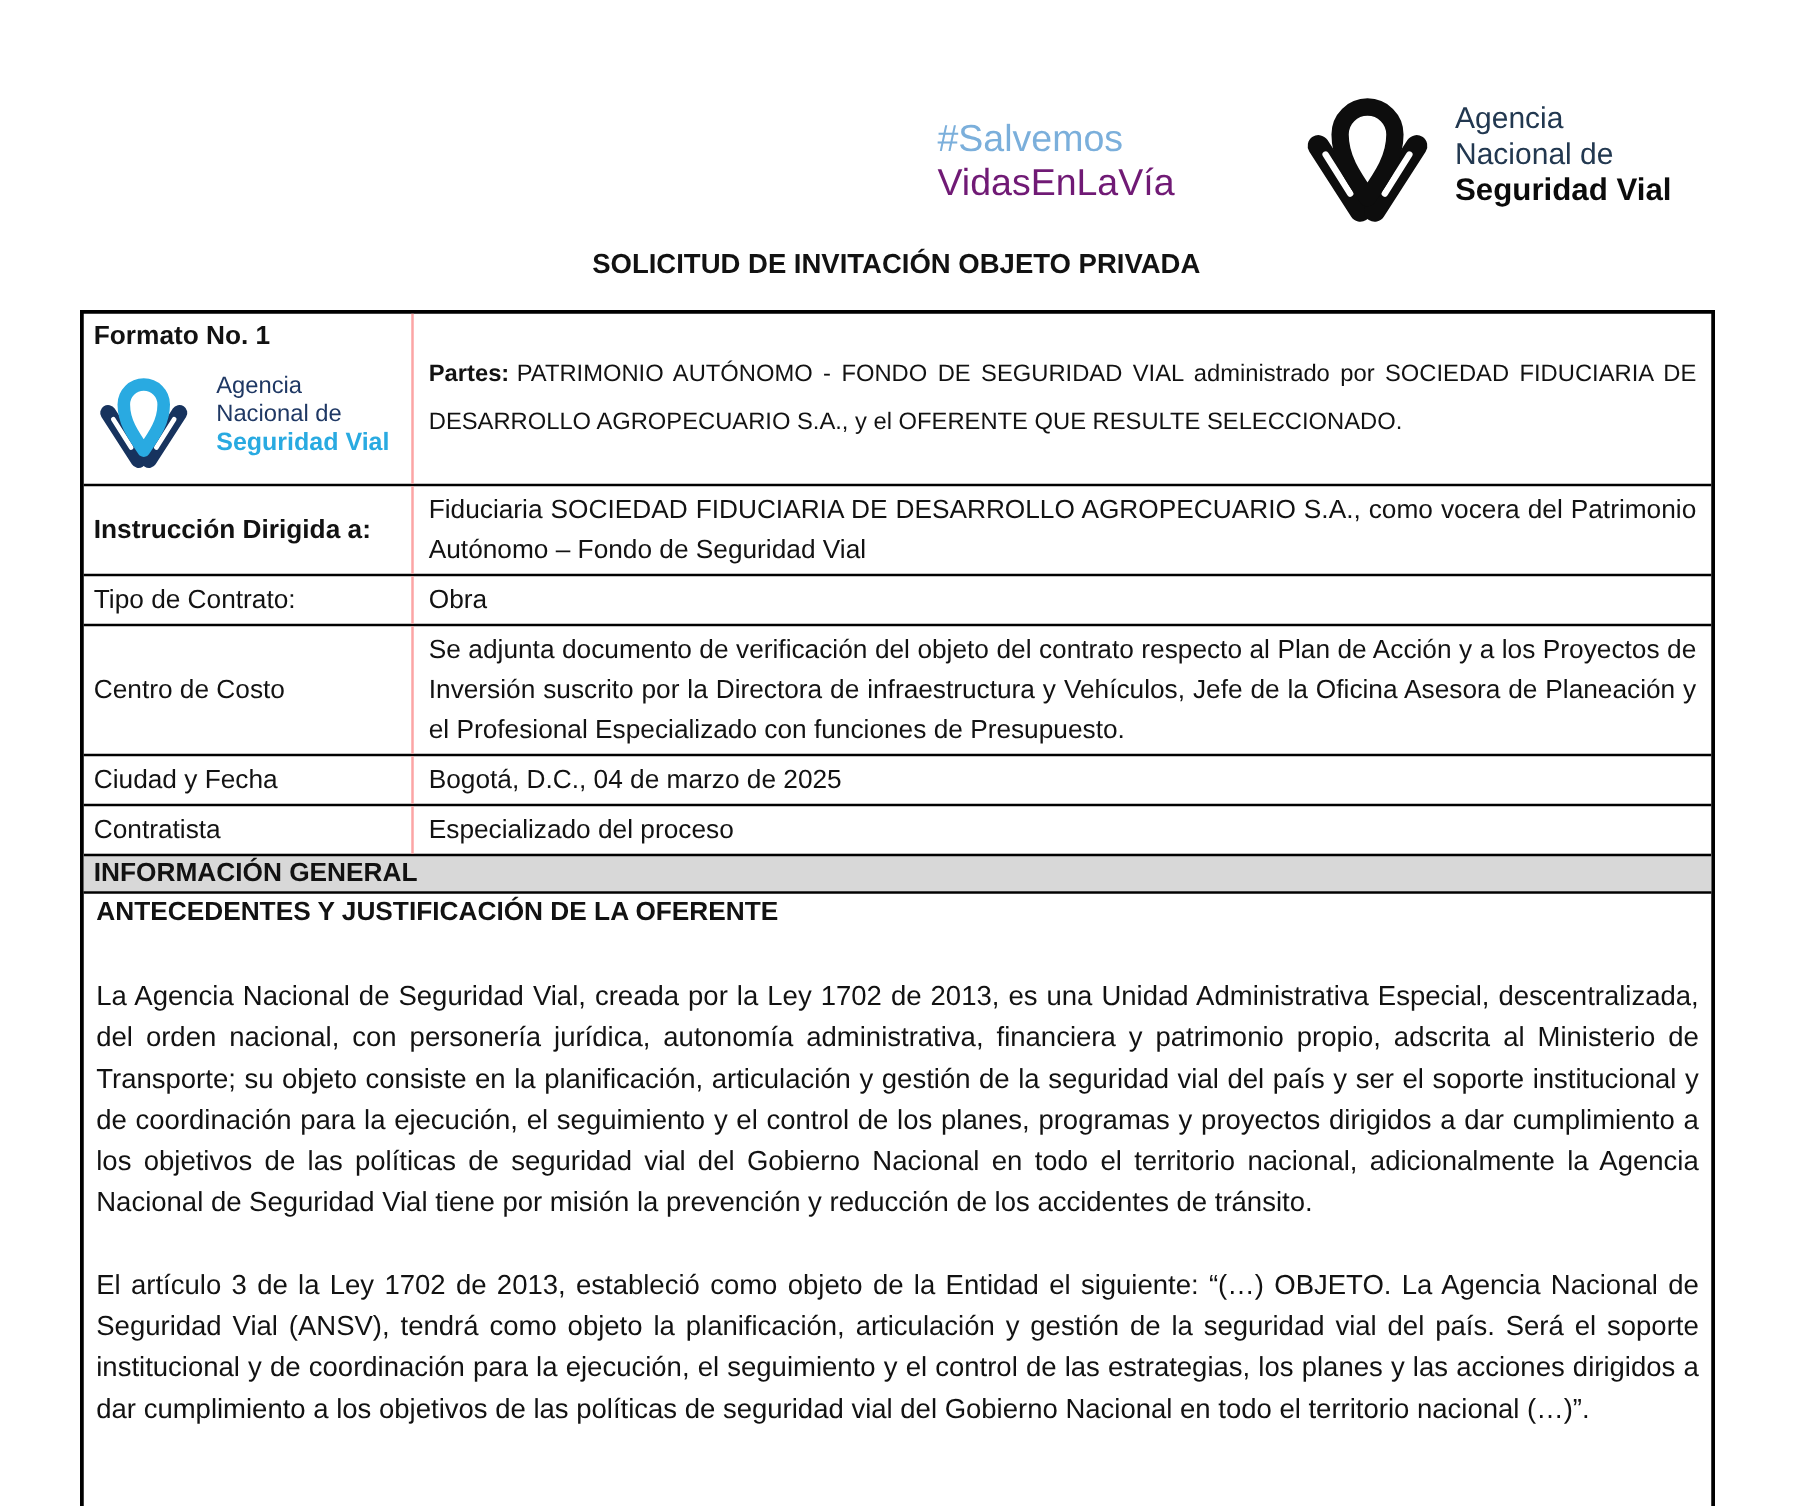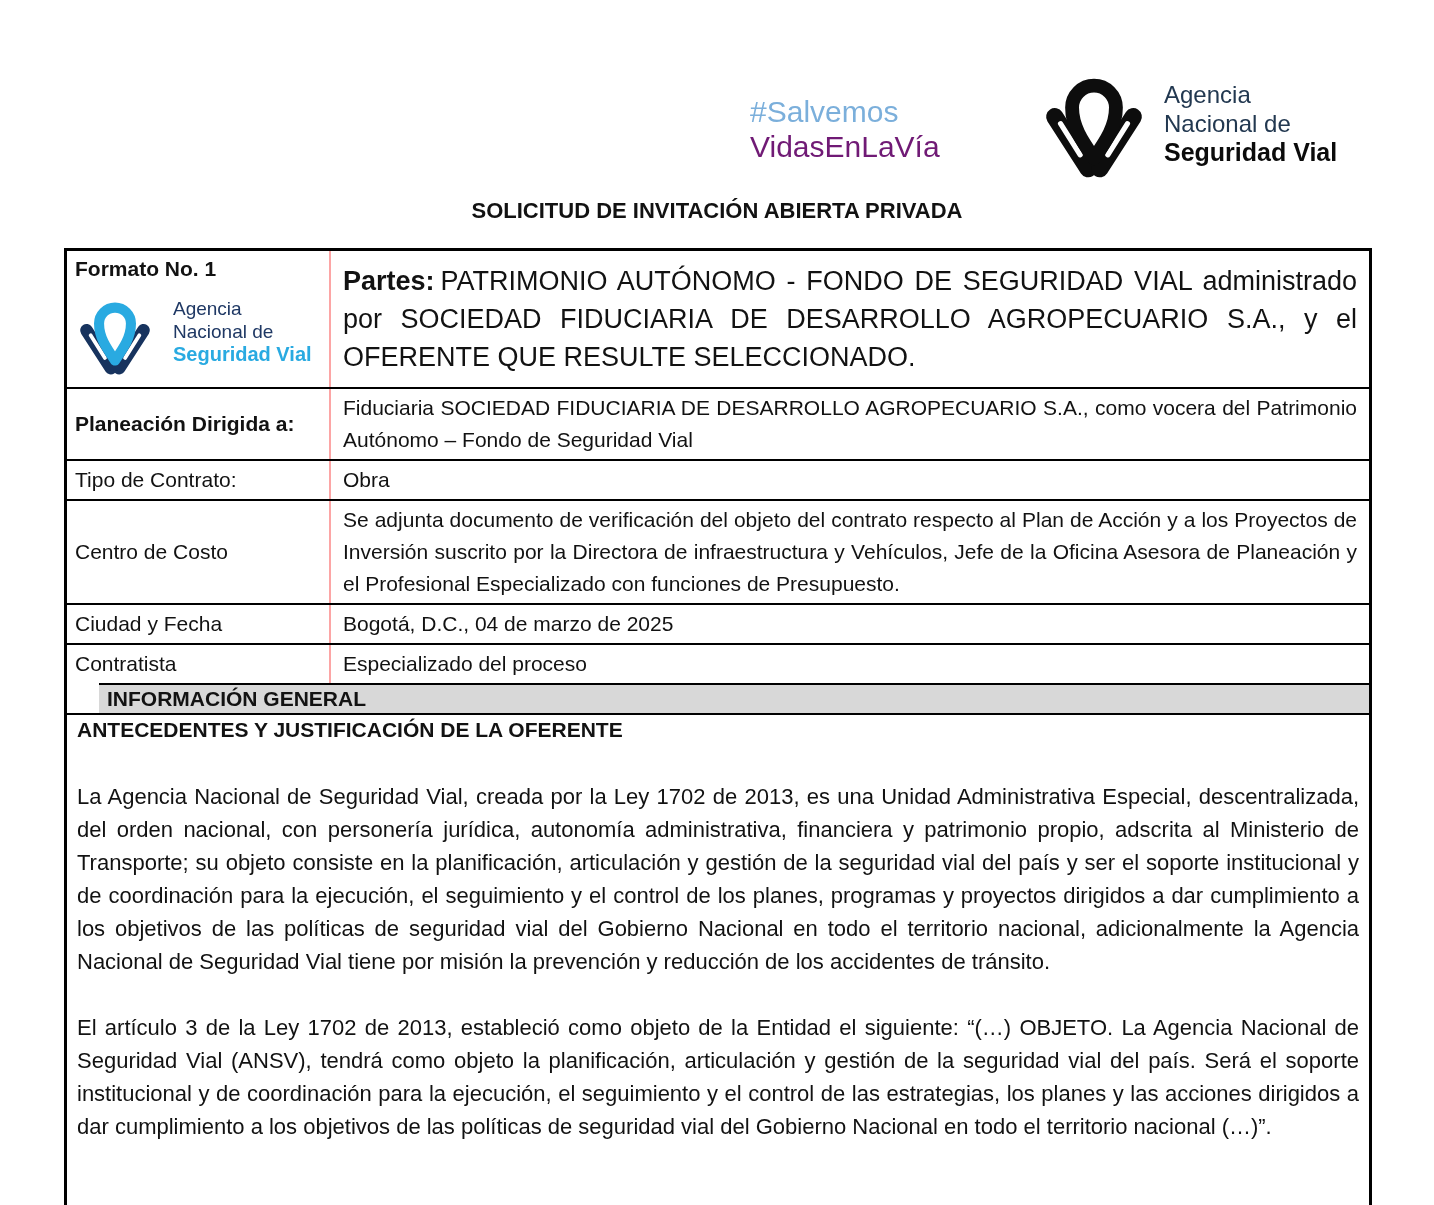--- a/index.html
+++ b/index.html
@@ -30,24 +30,24 @@
   .t-label.bold { font-weight:bold; }
   .t-value { flex:1; padding:3px 12px; font-size:21px; line-height:32px;
     text-align:justify; display:flex; align-items:center; }
   .t-value > span { width:100%; }
   
   .formato-cell { position:relative; padding:6px 8px; display:block !important; min-height:136px; }
   .formato-label { font-weight:bold; font-size:21px; }
   .logo-blue { position:absolute; left:6px; top:36px; width:84px; height:100px; }
   .logo-blue-text { position:absolute; left:106px; top:46px; font-size:19px; line-height:23px; color:#1f3864; }
   .logo-blue-text .l3 { font-weight:bold; color:#29aae1; font-size:20px; }
-  .partes-cell { padding:8px 12px; font-size:27px; line-height:38px; text-align:justify; }
+  .partes-cell { padding:8px 12px; font-size:19px; line-height:38px; text-align:justify; }
   .partes-cell b { padding-right:6px; }
   
-  .t-banner { border-top:2px solid #000; background:#d8d8d8; font-weight:bold; font-size:21px; padding:2px 8px;margin-left:32px; }
+  .t-banner { border-top:2px solid #000; background:#d8d8d8; font-weight:bold; font-size:21px; padding:2px 8px; }
   .t-section { border-top:2px solid #000; padding:3px 10px 60px 10px; }
   .t-section .sec-heading { font-weight:bold; font-size:21px; margin-bottom:38px; }
   .t-section p { font-size:22px; line-height:33px; text-align:justify; margin:0 0 33px 0; }
 </style>
 </head>
 <body>
 
 <div class="header">
   <div class="campaign">
     <div class="l1">#Salvemos</div>
@@ -61,21 +61,21 @@
     <path d="M79,50 L62,77" stroke="#ffffff" stroke-width="4.5" stroke-linecap="round" fill="none"></path>
     <path d="M50,80 C39,64 31,52 31,36 A19,19 0 1 1 69,36 C69,52 61,64 50,80 Z" fill="#ffffff" stroke="#0d0d0d" stroke-width="12" stroke-linejoin="round"></path>
   </svg>
   <div class="logo-black-text">
     <div>Agencia</div>
     <div>Nacional de</div>
     <div class="l3">Seguridad Vial</div>
   </div>
 </div>
 
-<div class="doc-title">SOLICITUD DE INVITACIÓN ABIERTA PRIVADA</div>
+<div class="doc-title">SOLICITUD DE INVITACIÓN OBJETO PRIVADA</div>
 
 <div class="doc-table">
 
   <div class="t-row first">
     <div class="t-label formato-cell">
       <div class="formato-label">Formato No. 1</div>
       <svg class="logo-blue" viewBox="0 0 100 104">
         <path d="M16,44 L45,89" stroke="#17335e" stroke-width="15" stroke-linecap="round" fill="none"></path>
         <path d="M84,44 L55,89" stroke="#17335e" stroke-width="15" stroke-linecap="round" fill="none"></path>
         <path d="M21,50 L38,77" stroke="#ffffff" stroke-width="4.5" stroke-linecap="round" fill="none"></path>
@@ -88,21 +88,21 @@
         <div class="l3">Seguridad Vial</div>
       </div>
     </div>
     <div class="t-value partes-cell">
       <span><b>Partes:</b><span>PATRIMONIO AUTÓNOMO - FONDO DE SEGURIDAD VIAL administrado por SOCIEDAD FIDUCIARIA DE DESARROLLO AGROPECUARIO S.A., y el OFERENTE QUE RESULTE SELECCIONADO.</span></span>
     </div>
   </div>
 
   <div>
       <div class="t-row">
-        <div class="t-label bold">Planeación Dirigida a:</div>
+        <div class="t-label bold">Instrucción Dirigida a:</div>
         <div class="t-value">
           <span>Fiduciaria SOCIEDAD FIDUCIARIA DE DESARROLLO AGROPECUARIO S.A., como vocera del Patrimonio Autónomo – Fondo de Seguridad Vial</span>
         </div>
       </div>
       <div class="t-row">
         <div class="t-label">Tipo de Contrato:</div>
         <div class="t-value">
           <span>Obra</span>
         </div>
       </div>

